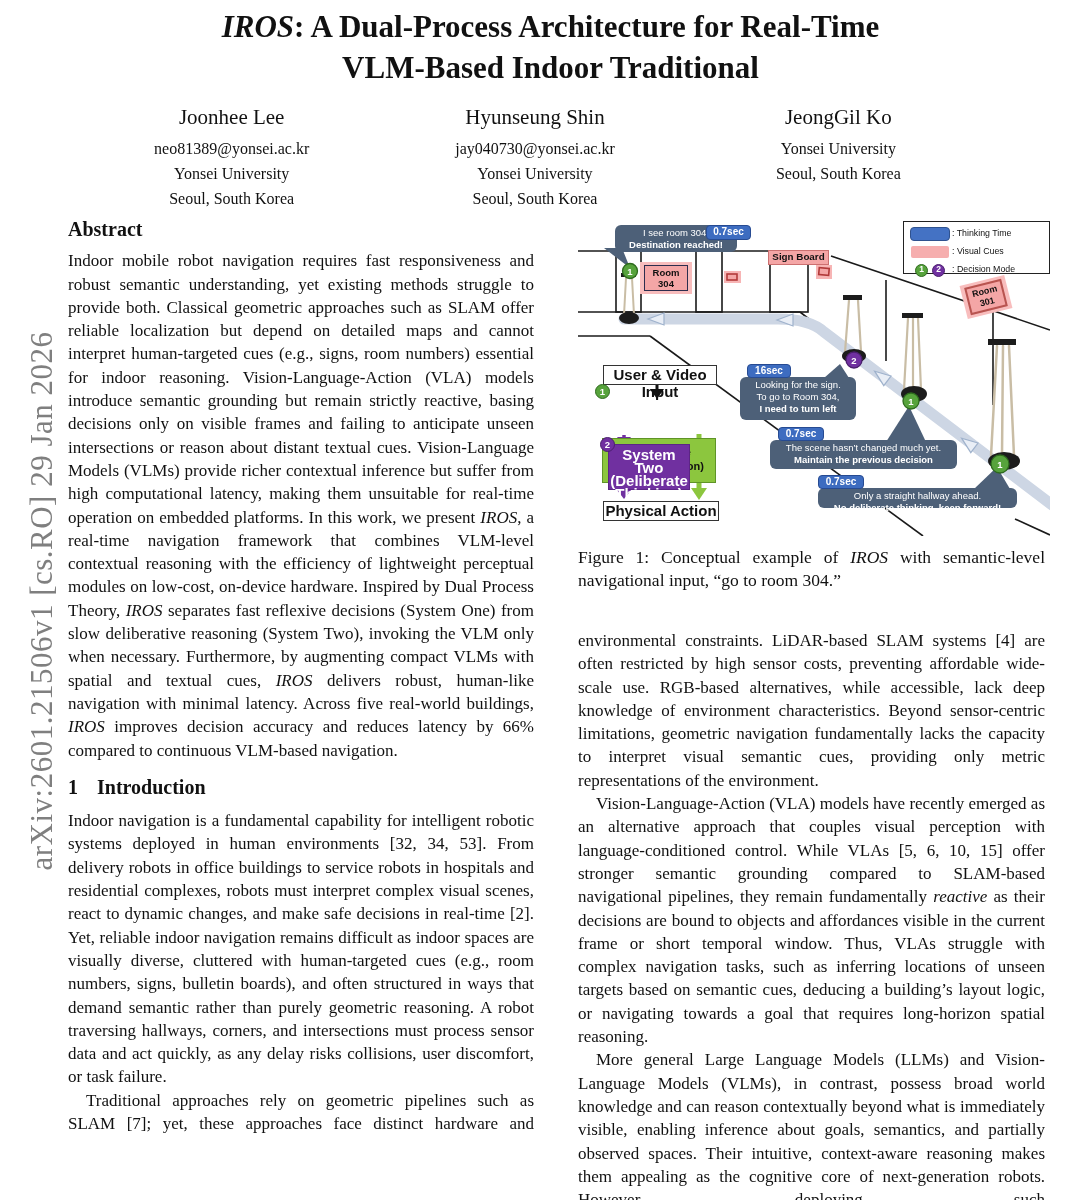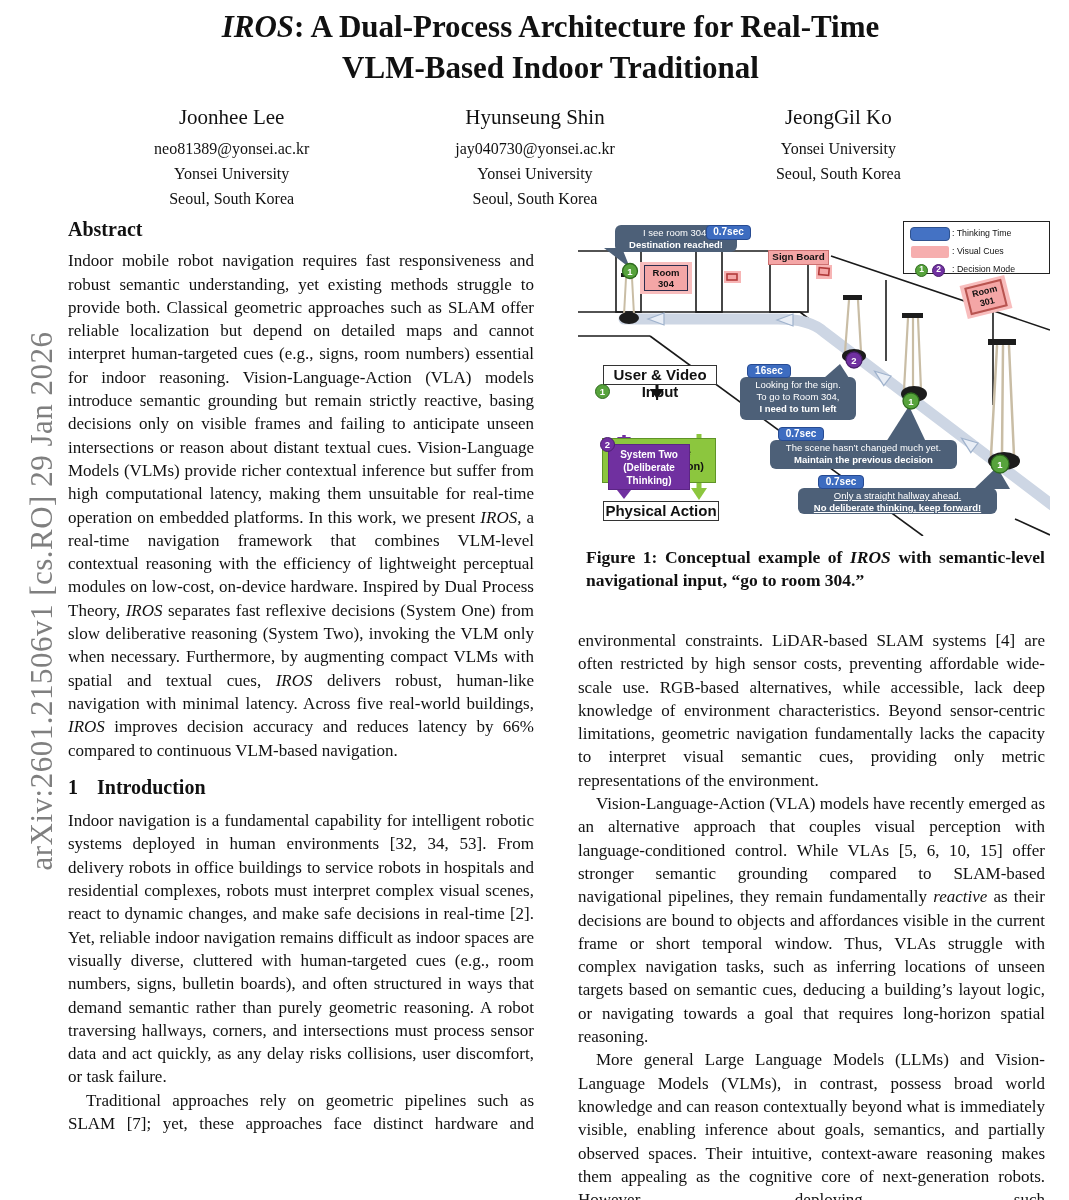--- a/index.html
+++ b/index.html
@@ -22,21 +22,21 @@
   .col-right{left:578px;width:467px;}
   h2{font-size:20px;margin:0 0 8px 0;}
   h2 .secnum{margin-right:19px;}
   .p{margin:0;}
   .p + .p{text-indent:18px;}
   .cut{text-align-last:justify;}
   .intro-head{margin-top:14px;margin-bottom:10px;}
   
   .fig{position:relative;width:472px;height:318px;font-family:"Liberation Sans",sans-serif;}
   .fig svg{position:absolute;left:0;top:0;}
-  .caption{font-weight:bold;font-size:17.5px;line-height:23px;margin:10px 0 37px 8px;text-align:justify;}
+  .caption{font-weight:normal;font-size:17.5px;line-height:23px;margin:10px 0 37px 0;text-align:justify;}
   .bubble{position:absolute;background:#4d6078;color:#fff;border-radius:6px;
           text-align:center;font-size:9.5px;line-height:12px;padding:2px 3px;box-sizing:border-box;z-index:4;}
   .bubble .bold{font-weight:bold;}
   .badge{position:absolute;background:#3d6cc0;border:1px solid #274b92;border-radius:4px;color:#fff;
          font-weight:bold;font-size:10px;line-height:12px;text-align:center;z-index:5;box-sizing:border-box;margin-left:6px;}
   .legend{position:absolute;left:325px;top:3px;width:147px;height:53px;background:#fff;
           border:1.5px solid #222;z-index:3;box-sizing:border-box;padding:3px 4px;}
   .lrow{display:flex;align-items:center;height:18px;}
   .lrow .lsw{width:44px;display:flex;justify-content:center;align-items:center;gap:4px;}
   .lrow .ltx{font-size:8.8px;color:#111;}
@@ -52,21 +52,21 @@
          font-size:9.5px;line-height:11px;display:flex;flex-direction:column;justify-content:center;}
   .sboard{left:190px;top:32px;width:61px;height:15px;background:#f4a6a6;border:1.5px solid #cc7070;
           font-size:9.8px;line-height:12px;}
   .s301o{left:385px;top:62px;width:46px;height:34px;background:#f8bdbd;padding:3px 4px;
          transform:rotate(-14deg);}
   .s301i{width:100%;height:100%;background:#f4a6a6;border:2px solid #b85450;box-sizing:border-box;
          font-size:9px;line-height:11px;display:flex;flex-direction:column;justify-content:center;}
   .fbox{position:absolute;box-sizing:border-box;text-align:center;font-weight:bold;z-index:3;}
   .fb-white{background:#fff;border:1.7px solid #333;color:#111;font-size:15px;text-align:center;}
   .fb-green{background:#8cc63e;border:1.7px solid #5f9427;color:#111;font-size:11px;line-height:13.5px;}
-  .fb-purple{background:#7030A0;border:1.5px solid #5c2585;color:#fff;font-size:10px;line-height:13px;}
+  .fb-purple{background:#7030A0;border:1.5px solid #5c2585;color:#fff;font-size:15px;line-height:13px;}
   .fcirc{position:absolute;width:15px;height:15px;border-radius:50%;color:#fff;font-weight:bold;
          font-size:9.5px;display:flex;align-items:center;justify-content:center;z-index:6;box-sizing:border-box;}
   .fc-g{background:#57a33c;border:1.5px solid #2e6b1e;}
   .fc-p{background:#7030A0;border:1.5px solid #4b1f6e;}
 </style>
 </head>
 <body>
 
 <div class="page">
 
@@ -239,21 +239,21 @@
         <div class="bold">I need to turn left</div>
       </div>
 
       <div class="badge" style="left:194px;top:209px;width:46px;height:14px;">0.7sec</div>
       <div class="bubble" style="left:192px;top:222px;width:187px;height:29px;">
         <div>The scene hasn’t changed much yet.</div>
         <div class="bold">Maintain the previous decision</div>
       </div>
 
       <div class="badge" style="left:234px;top:257px;width:46px;height:14px;">0.7sec</div>
-      <div class="bubble" style="left:220px;top:270px;width:199px;height:26px;text-decoration:underline;">
+      <div class="bubble" style="left:240px;top:270px;width:199px;height:20px;">
         <div>Only a straight hallway ahead.</div>
         <div class="bold">No deliberate thinking, keep forward!</div>
       </div>
 
       <div class="fbox fb-white" style="left:25px;top:147px;width:114px;height:20px;line-height:17px;">User &amp; Video Input</div>
       <div class="fbox fb-green" style="left:24px;top:172px;width:114px;height:45px;padding-top:7px;margin-top:48px;">
         <div>System One</div>
         <div>(Fast Perception)</div>
       </div>
       <div class="fcirc fc-g" style="left:17px;top:166px;">1</div>

